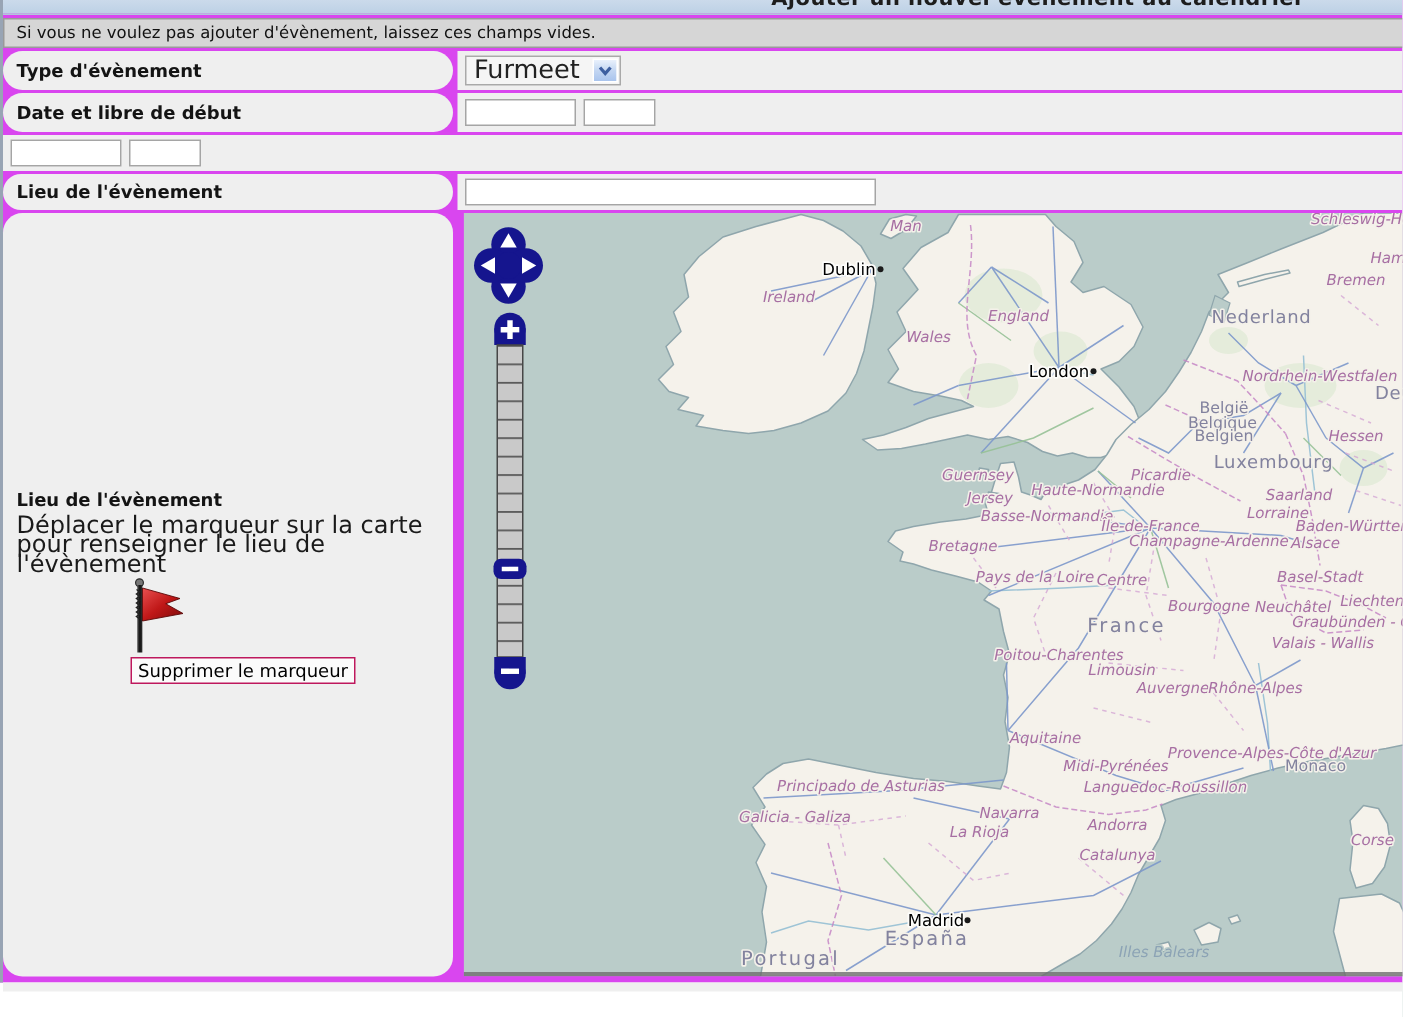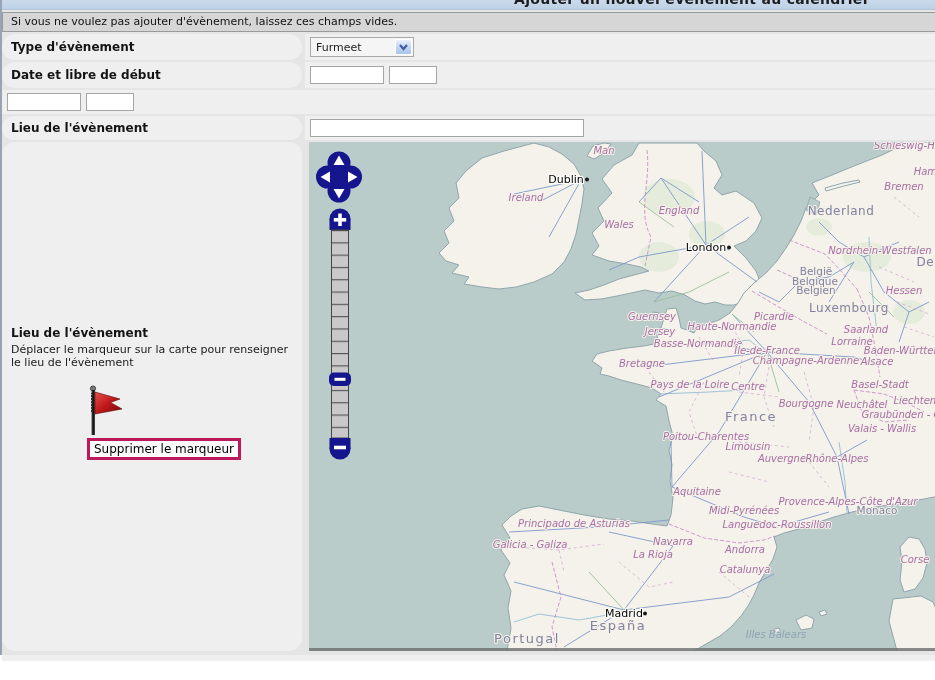--- a/index.html
+++ b/index.html
@@ -1,38 +1,38 @@
 <!DOCTYPE html>
 <html style="--sea: #BACCC9; --land: #F5F2EB; --coast: #8FA6AC; --control_navy: #15158E; --region_label: #A76FA3; --country_label: #82829E; --sea_label: #8CA3B5; --boundary: #C687C6; --road_blue: #7D98CB; --road_green: #97C297; --river: #9EC4D6; --row_bg: #EFEFEF; --notice_bg: #D6D6D6; --titlebar_top: #CBDAEB; --titlebar_bot: #BDD1E5; --edge: #98A4B4;"><head>
 <meta charset="utf-8">
 <style>
   html,body{margin:0;padding:0;background:#fff;}
   body{width:935px;height:680px;overflow:hidden;font-family:"DejaVu Sans","Liberation Sans",sans-serif;}
-  .page{position:relative;width:935px;height:655px;border-left:2px solid var(--edge,#98A4B4);box-sizing:border-box;background:#e5e5e5;}
+  .page{position:relative;width:935px;height:655px;border-left:2px solid var(--edge,#98A4B4);box-sizing:border-box;background:#d946ef;}
   
   .titlebar{height:9px;background:linear-gradient(var(--titlebar_top,#CBDAEB),var(--titlebar_bot,#BDD1E5));border-bottom:1px solid #B2C5DB;overflow:hidden;position:relative;}
   .titlebar .title{position:absolute;left:448px;width:484px;top:-9px;font-weight:bold;font-size:14px;letter-spacing:.3px;color:#1d1d1d;text-align:center;white-space:nowrap;}
   .notice{margin-top:2px;background:var(--notice_bg,#D6D6D6);border:1px solid #9A9A9A;border-right:none;padding:2px 8px 3px 8px;font-size:11px;color:#111;}
   .frow{display:flex;margin-top:2px;}
   .lcell{width:300px;flex:none;background:var(--row_bg,#EFEFEF);display:flex;align-items:center;padding-left:9px;box-sizing:border-box;font-weight:bold;font-size:12px;color:#141414;margin-right:3px;border-radius:13px;}
   .fcell{flex:1;background:var(--row_bg,#EFEFEF);display:flex;align-items:center;padding-left:5px;box-sizing:border-box;}
   .r-type{height:26px}.r-start{height:26px}.r-end{height:24px}.r-loc{height:24px}
   .r-map{height:509px}
   .r-reg{height:22px}
   .bottom-strip{margin-top:4px;height:6px;background:var(--row_bg,#EFEFEF);}
   
-  .xp-select{position:relative;height:20px;border:1px solid #A9A9A9;background:#F5F5F5;box-sizing:border-box;display:flex;align-items:center;padding:0 20px 0 5px;font-size:11px;color:#222;}
+  .xp-select{position:relative;height:20px;border:1px solid #A9A9A9;background:#F5F5F5;box-sizing:border-box;display:flex;align-items:center;padding:0 20px 0 5px;font-size:17px;color:#222;}
   .xp-select .arrow-btn{position:absolute;right:1px;top:1px;bottom:1px;width:17px;background:linear-gradient(#E9F1FC,#C3D6F2 50%,#A9C4ED);border:1px solid #fff;box-sizing:border-box;display:flex;align-items:center;justify-content:center;}
   .ti{border:1px solid #A5A5A5;background:#fff;height:18px;box-sizing:border-box;padding:0 3px;font-size:11px;font-family:inherit;}
   
   .r-map .lcell{position:relative;display:block;padding:0;}
   .map-lbl{position:absolute;left:9px;top:184px;font-weight:bold;font-size:12px;}
-  .map-help{position:absolute;left:9px;top:201px;width:288px;font-weight:normal;font-size:11px;line-height:13px;color:#1a1a1a;}
+  .map-help{position:absolute;left:9px;top:201px;width:288px;font-weight:normal;font-size:16px;line-height:13px;color:#1a1a1a;}
   .flag-wrap{position:absolute;left:80px;top:243px;}
-  .del-btn{position:absolute;left:85px;top:296px;font-family:inherit;font-size:12px;color:#000;background:#FBFBFB;border:3px solid #be185d;padding:1px 4px;}
+  .del-btn{position:absolute;left:85px;top:296px;font-family:inherit;font-size:12px;color:#000;background:#FBFBFB;border:1px solid #be185d;padding:1px 4px;}
   .r-map .fcell{padding:4px;background:none;position:relative;}
   .map-box{width:630px;height:509px;position:relative;overflow:hidden;}
   svg{display:block;}
   
   text{font-family:"DejaVu Sans","Liberation Sans",sans-serif;text-anchor:middle;}
   .ml-region{fill:var(--region_label,#A76FA3);font-size:10px;font-style:italic;paint-order:stroke;stroke:#F4F1EA;stroke-width:2px;stroke-linejoin:round;}
   .ml-country{fill:var(--country_label,#82829E);font-size:12px;letter-spacing:.5px;paint-order:stroke;stroke:#F4F1EA;stroke-width:2px;stroke-linejoin:round;}
   .ml-country_big{fill:var(--country_label,#82829E);font-size:13px;letter-spacing:1.5px;paint-order:stroke;stroke:#F4F1EA;stroke-width:2.2px;stroke-linejoin:round;}
   .ml-country_sm{fill:var(--country_label,#82829E);font-size:10.5px;paint-order:stroke;stroke:#F4F1EA;stroke-width:2px;stroke-linejoin:round;}
   .ml-city{fill:#000;font-size:11px;paint-order:stroke;stroke:#FDFDFB;stroke-width:2.4px;stroke-linejoin:round;}

